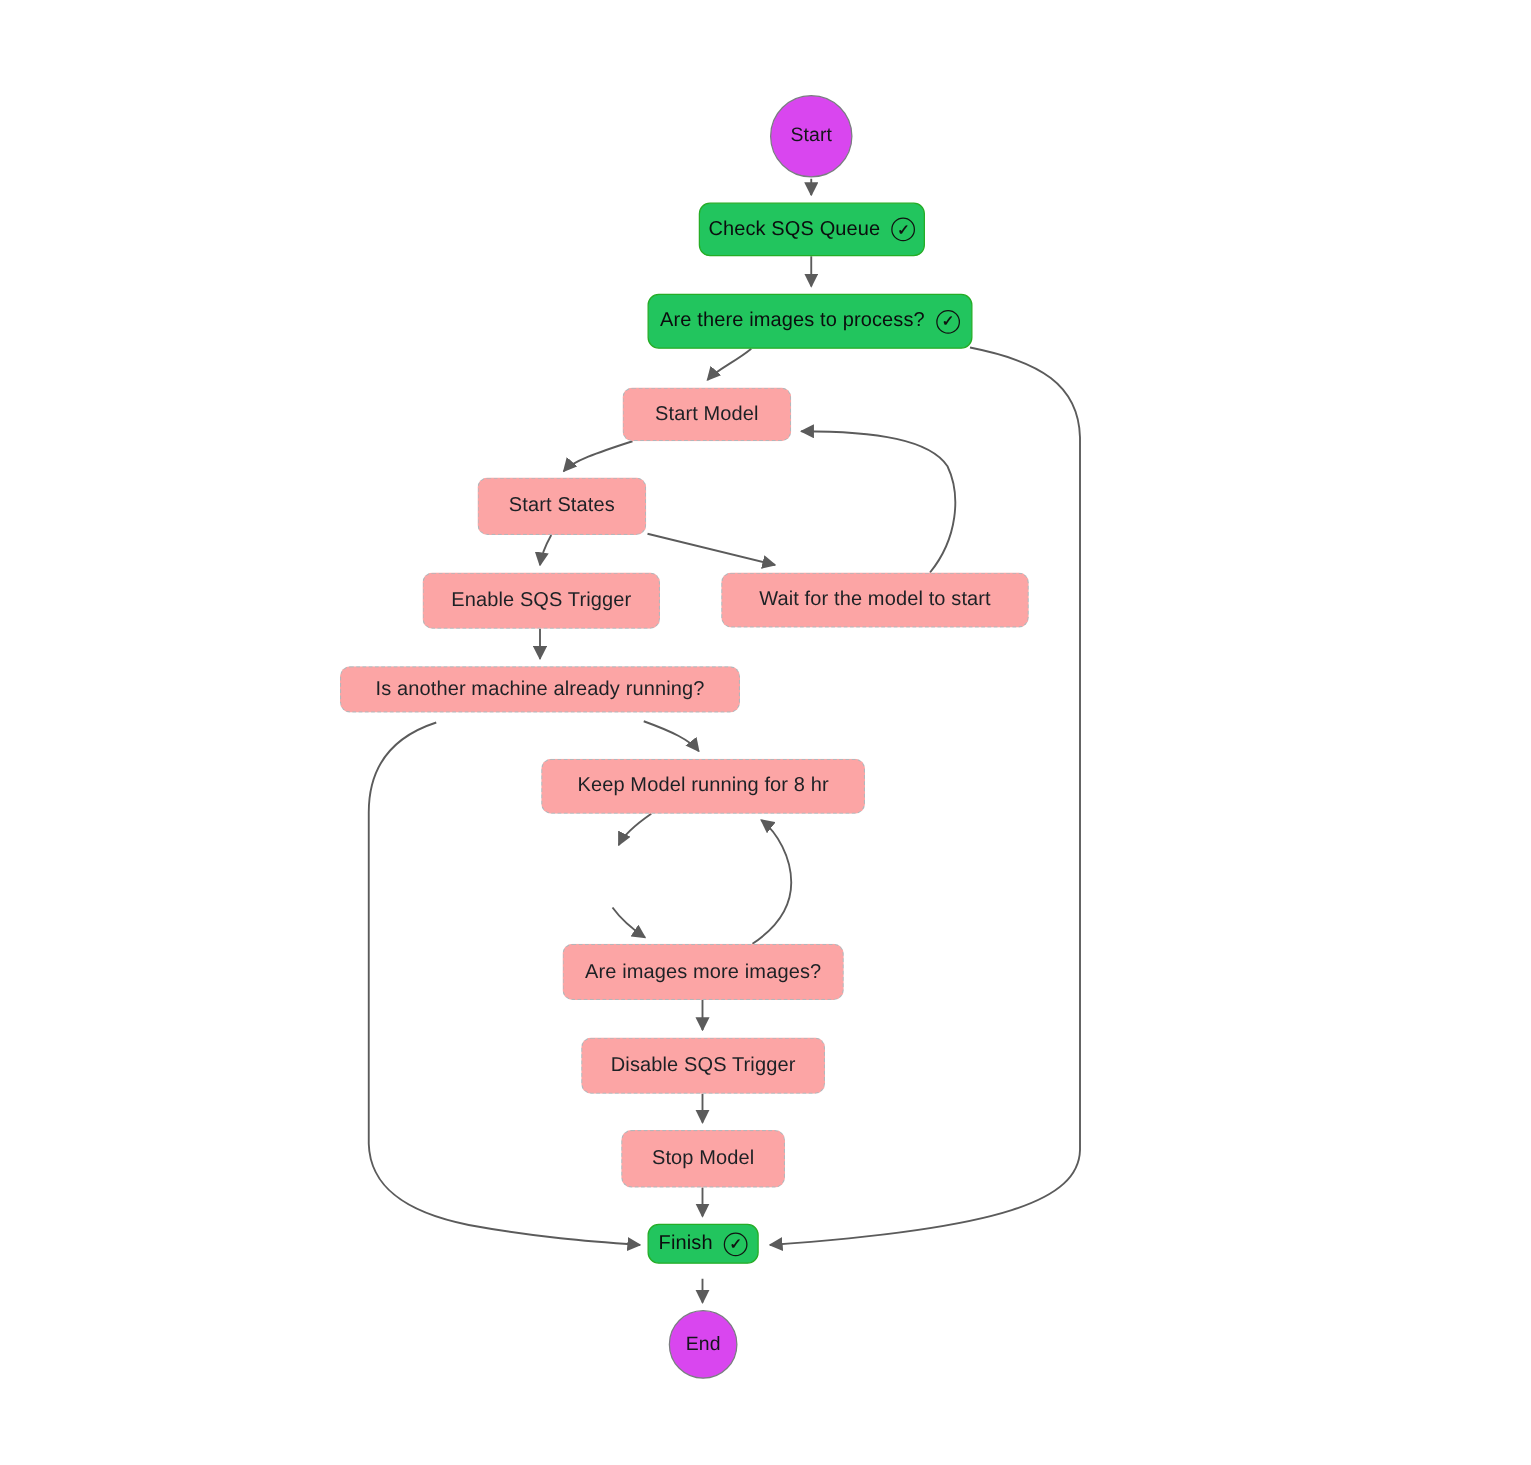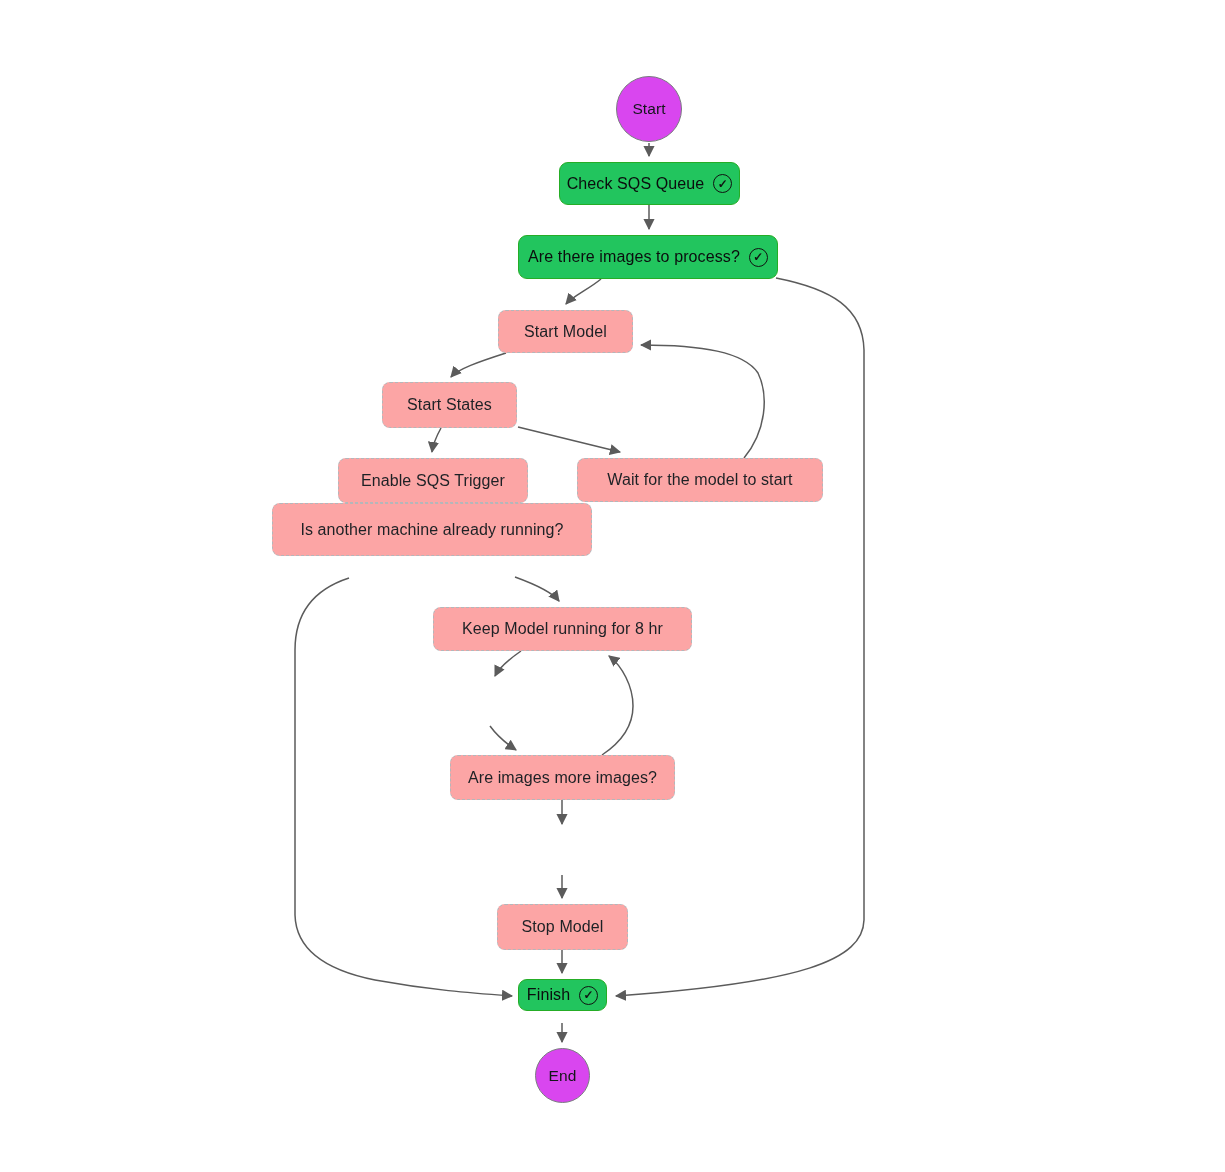--- a/index.html
+++ b/index.html
@@ -129,33 +129,36 @@
   </div>
 
   <div class="node task" style="left:338px; top:458px; width:190px; height:45px;">
     <span>Enable SQS Trigger</span>
   </div>
 
   <div class="node task" style="left:577px; top:458px; width:246px; height:44px;">
     <span>Wait for the model to start</span>
   </div>
 
-  <div class="node task" style="left:272px; top:503px; width:320px; height:53px;">
+  <div class="node task" style="left:272px; top:533px; width:320px; height:37px;">
     <span>Is another machine already running?</span>
   </div>
 
   <div class="node task" style="left:433px; top:607px; width:259px; height:44px;">
     <span>Keep Model running for 8 hr</span>
   </div>
 
 
   <div class="node task" style="left:450px; top:755px; width:225px; height:45px;">
     <span>Are images more images?</span>
   </div>
 
+  <div class="node task" style="left:465px; top:830px; width:195px; height:45px;">
+    <span>Disable SQS Trigger</span>
+  </div>
 
   <div class="node task" style="left:497px; top:904px; width:131px; height:46px;">
     <span>Stop Model</span>
   </div>
 
   <div class="node success" style="left:518px; top:979px; width:89px; height:32px;">
     <span>Finish</span>
     <span class="check-badge">
       <span>✓</span>
     </span>

